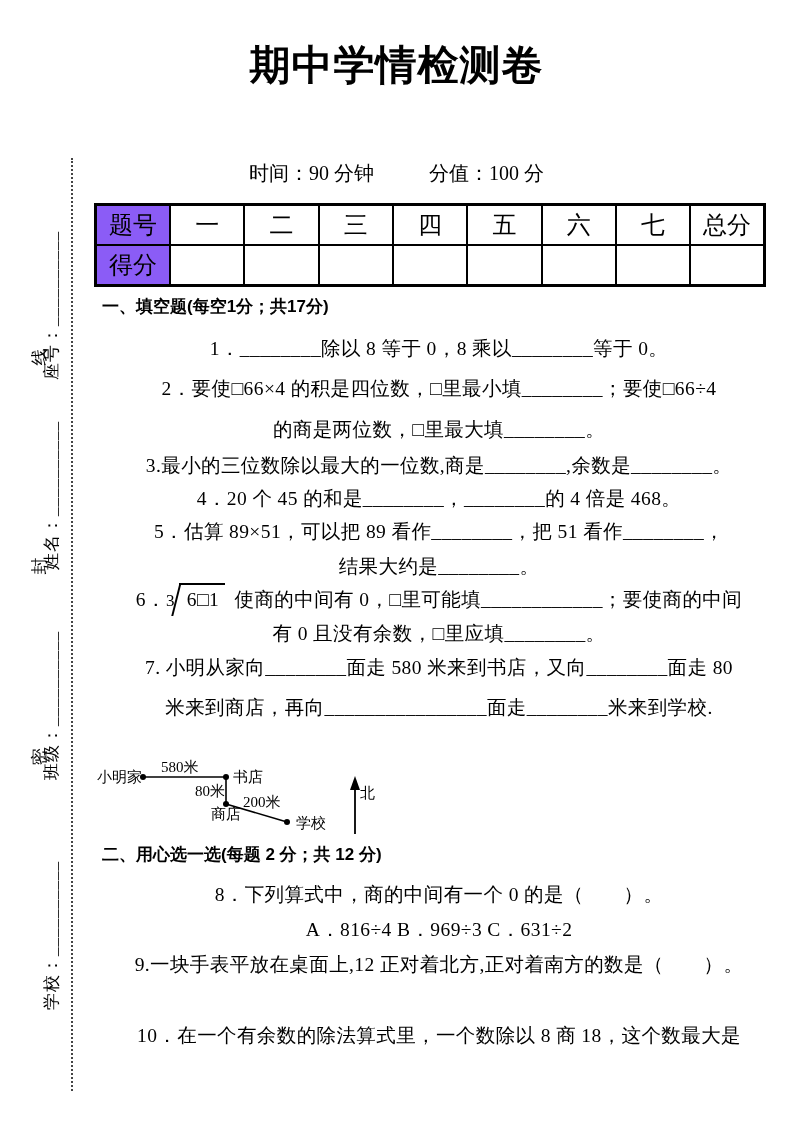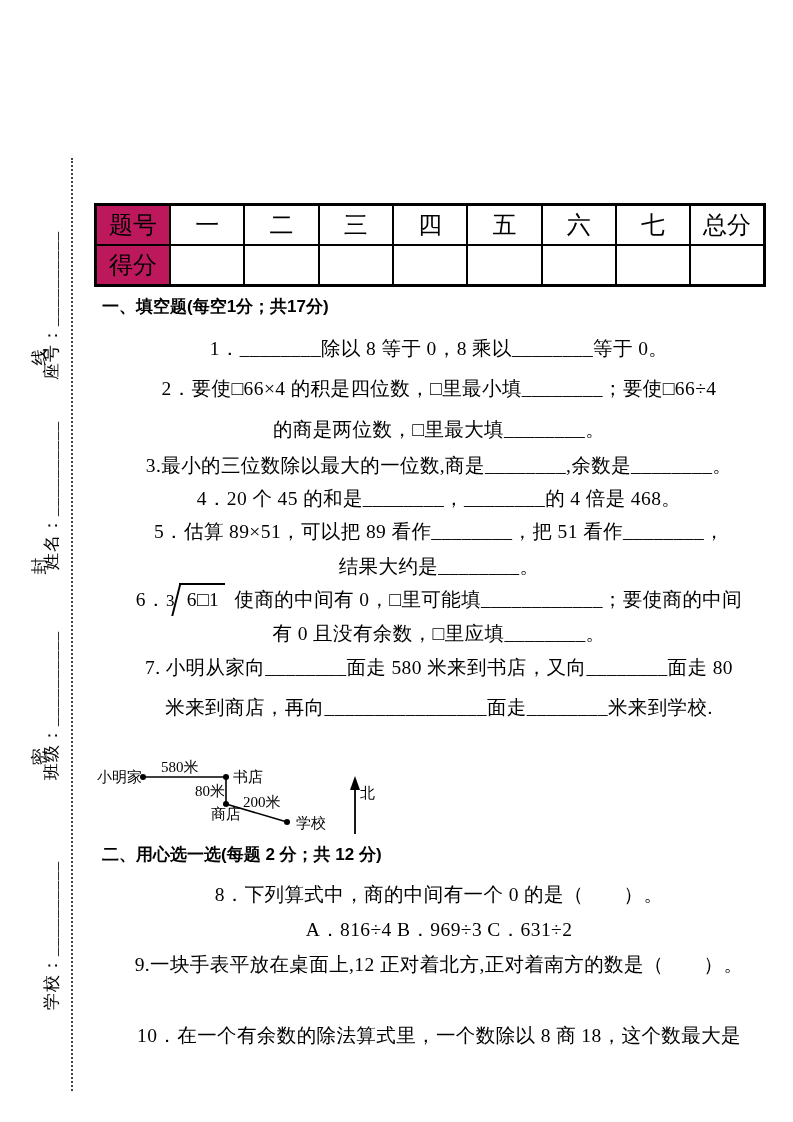--- a/index.html
+++ b/index.html
@@ -46,21 +46,21 @@
   .content { position:absolute; left:94px; top:203px; width:672px; }
 
   table.score {
     border-collapse:collapse; width:672px; table-layout:fixed;
     border:3px solid #000;
   }
   table.score td {
     border:2px solid #000; height:38px; text-align:center;
     font-size:24px; padding:0;
   }
-  td.lbl { background:#be185d; width:72px; }
+  td.lbl { background:#8b5cf6; width:72px; }
 
   .h1 {
     position:absolute; left:8px;
     font-family:"Liberation Sans","DejaVu Sans",sans-serif;
     font-weight:bold; font-size:17px; white-space:nowrap;
   }
   .qline {
     position:absolute; left:0; width:690px;
     font-size:19.5px; line-height:30px; letter-spacing:0.4px;
     white-space:nowrap;
@@ -82,20 +82,25 @@
 
   .diagram { position:absolute; left:0; }
   .diagram svg text { font-size:15px; font-family:"Liberation Serif","DejaVu Serif",serif; }
 </style>
 </head>
 <body>
 
 <div class="page">
 
   <div class="title">
+    <div>期中学情检测卷</div>
+  </div>
+  <div class="meta-row">
+    <span>时间：90 分钟</span>
+    <span>分值：100 分</span>
   </div>
 
   <div class="seal-line"></div>
   <div class="side-label" style="top:278px">座号：__________</div>
   <div class="side-label" style="top:468px">姓名：__________</div>
   <div class="side-label" style="top:678px">班级：__________</div>
   <div class="side-label" style="top:908px">学校：__________</div>
   <div class="seal-char" style="top:345px">线</div>
   <div class="seal-char" style="top:554px">封</div>
   <div class="seal-char" style="top:745px">密</div>

